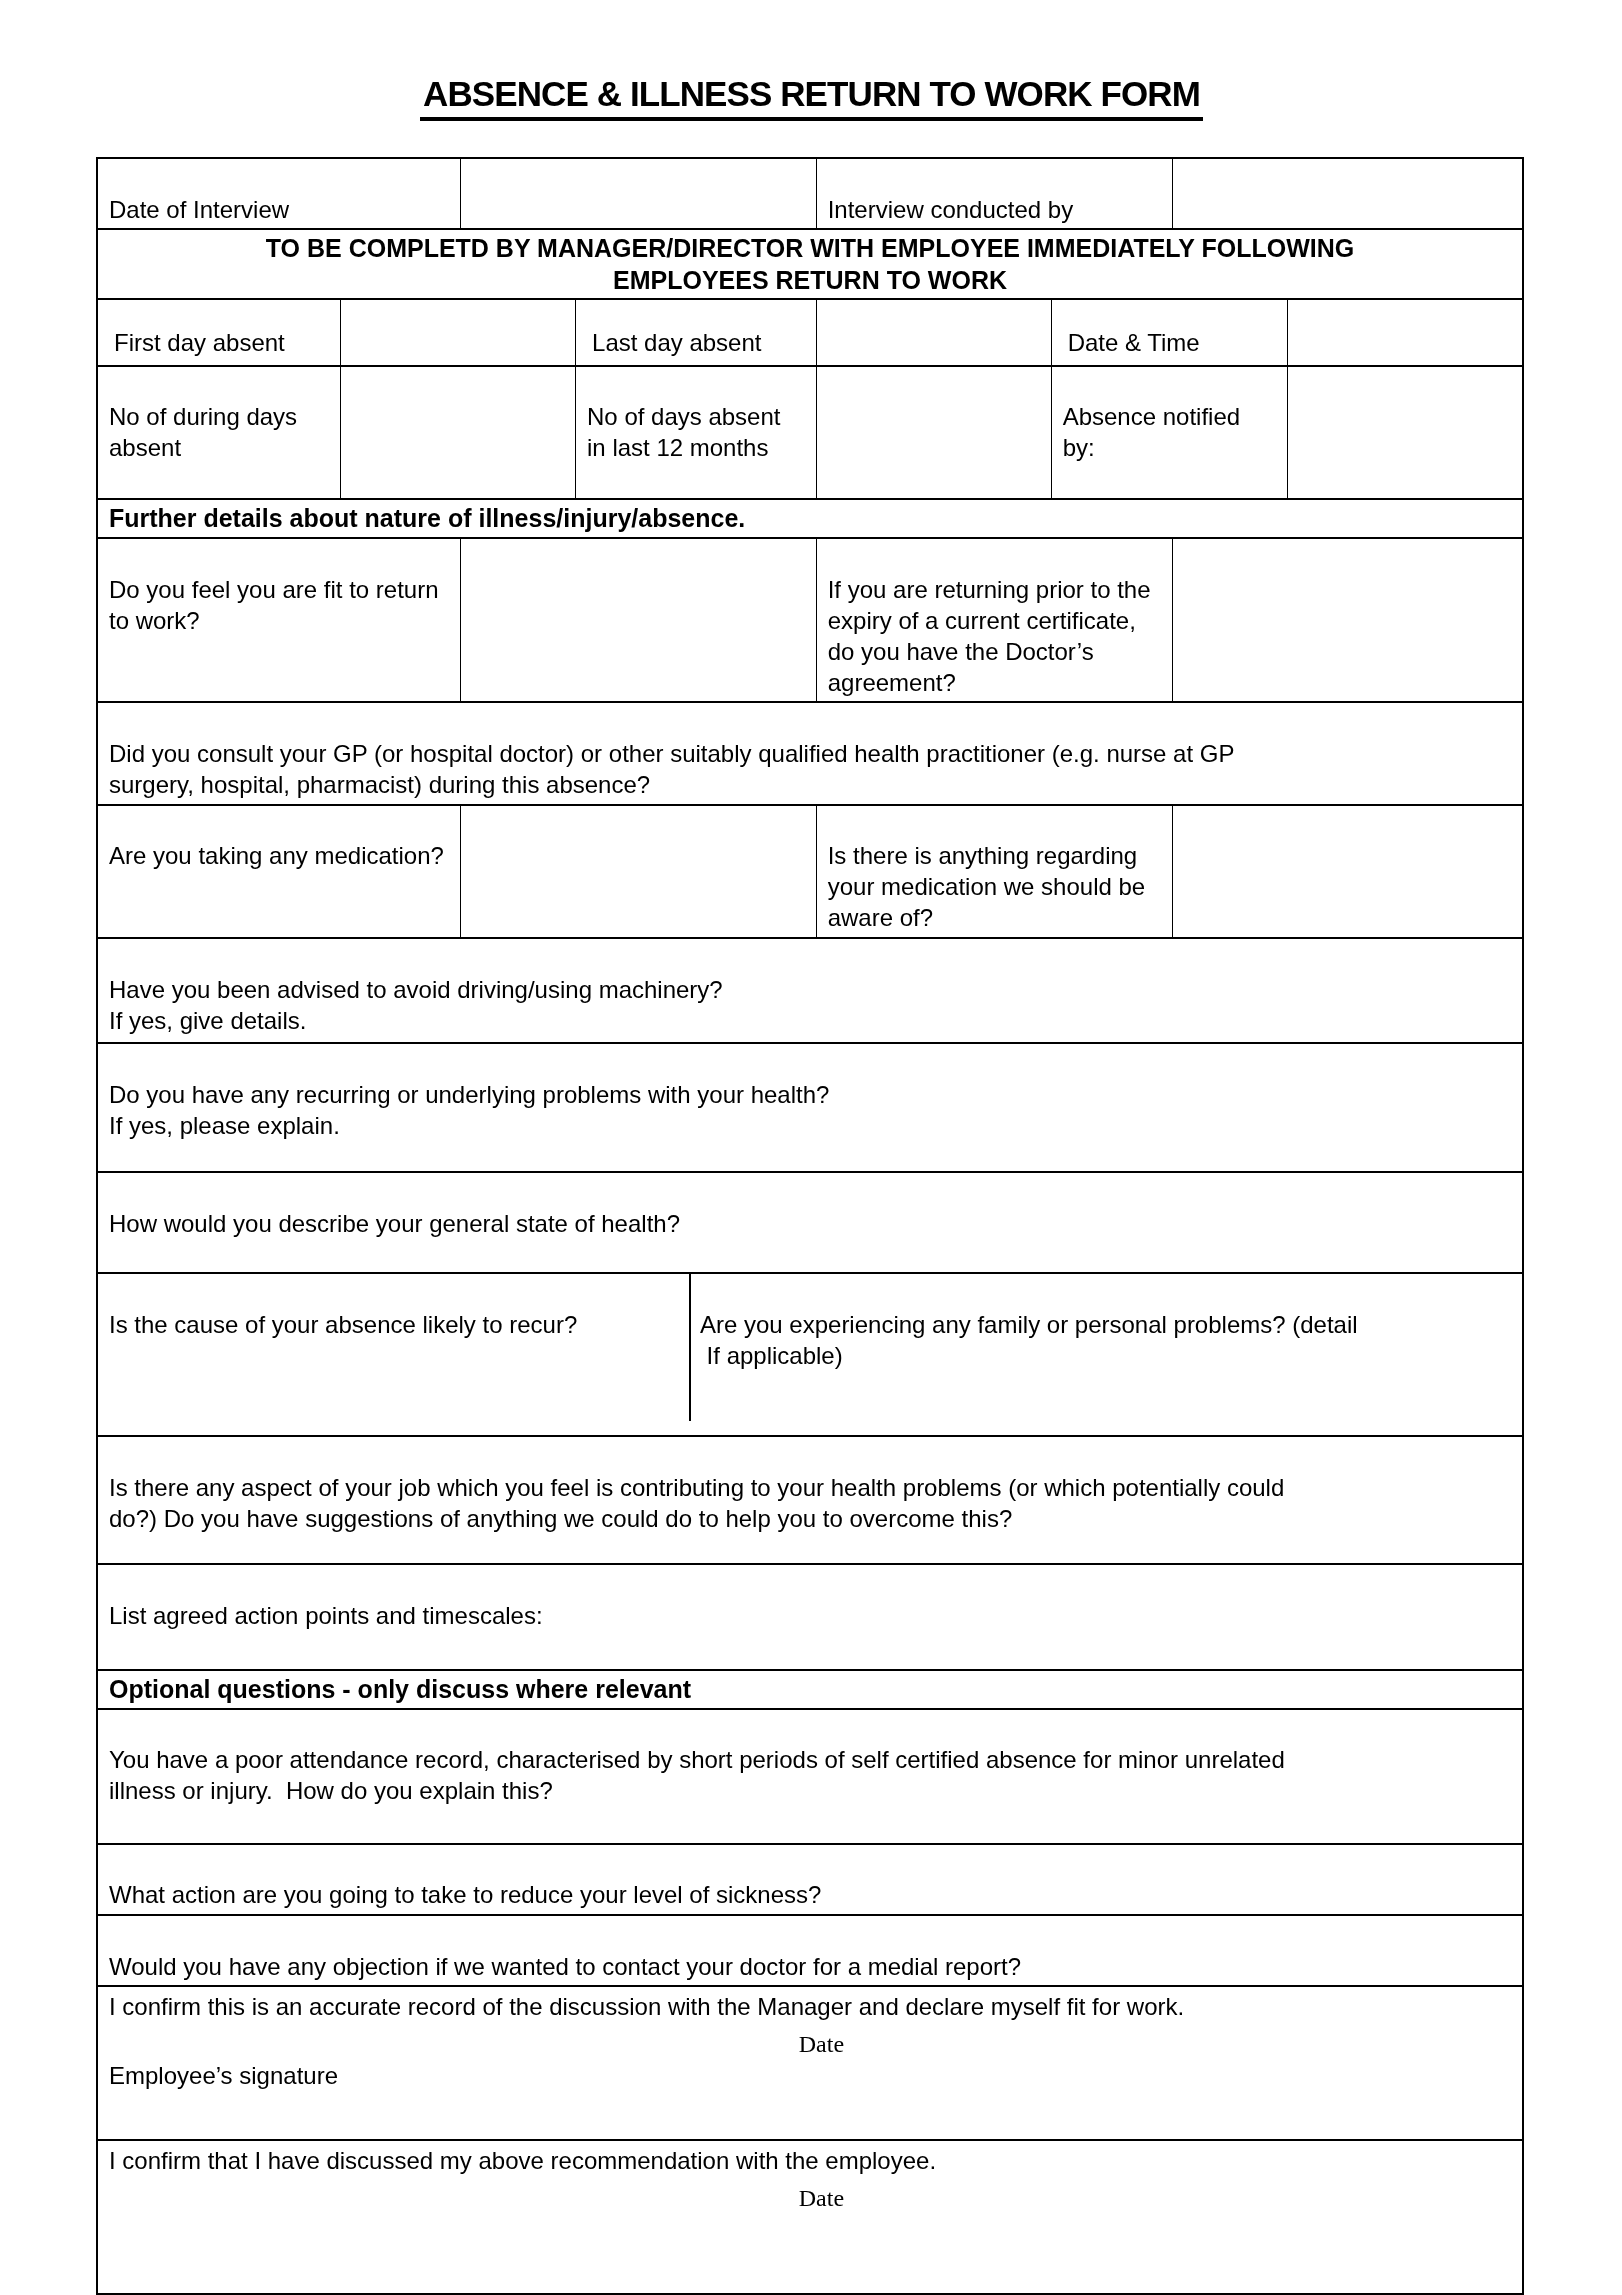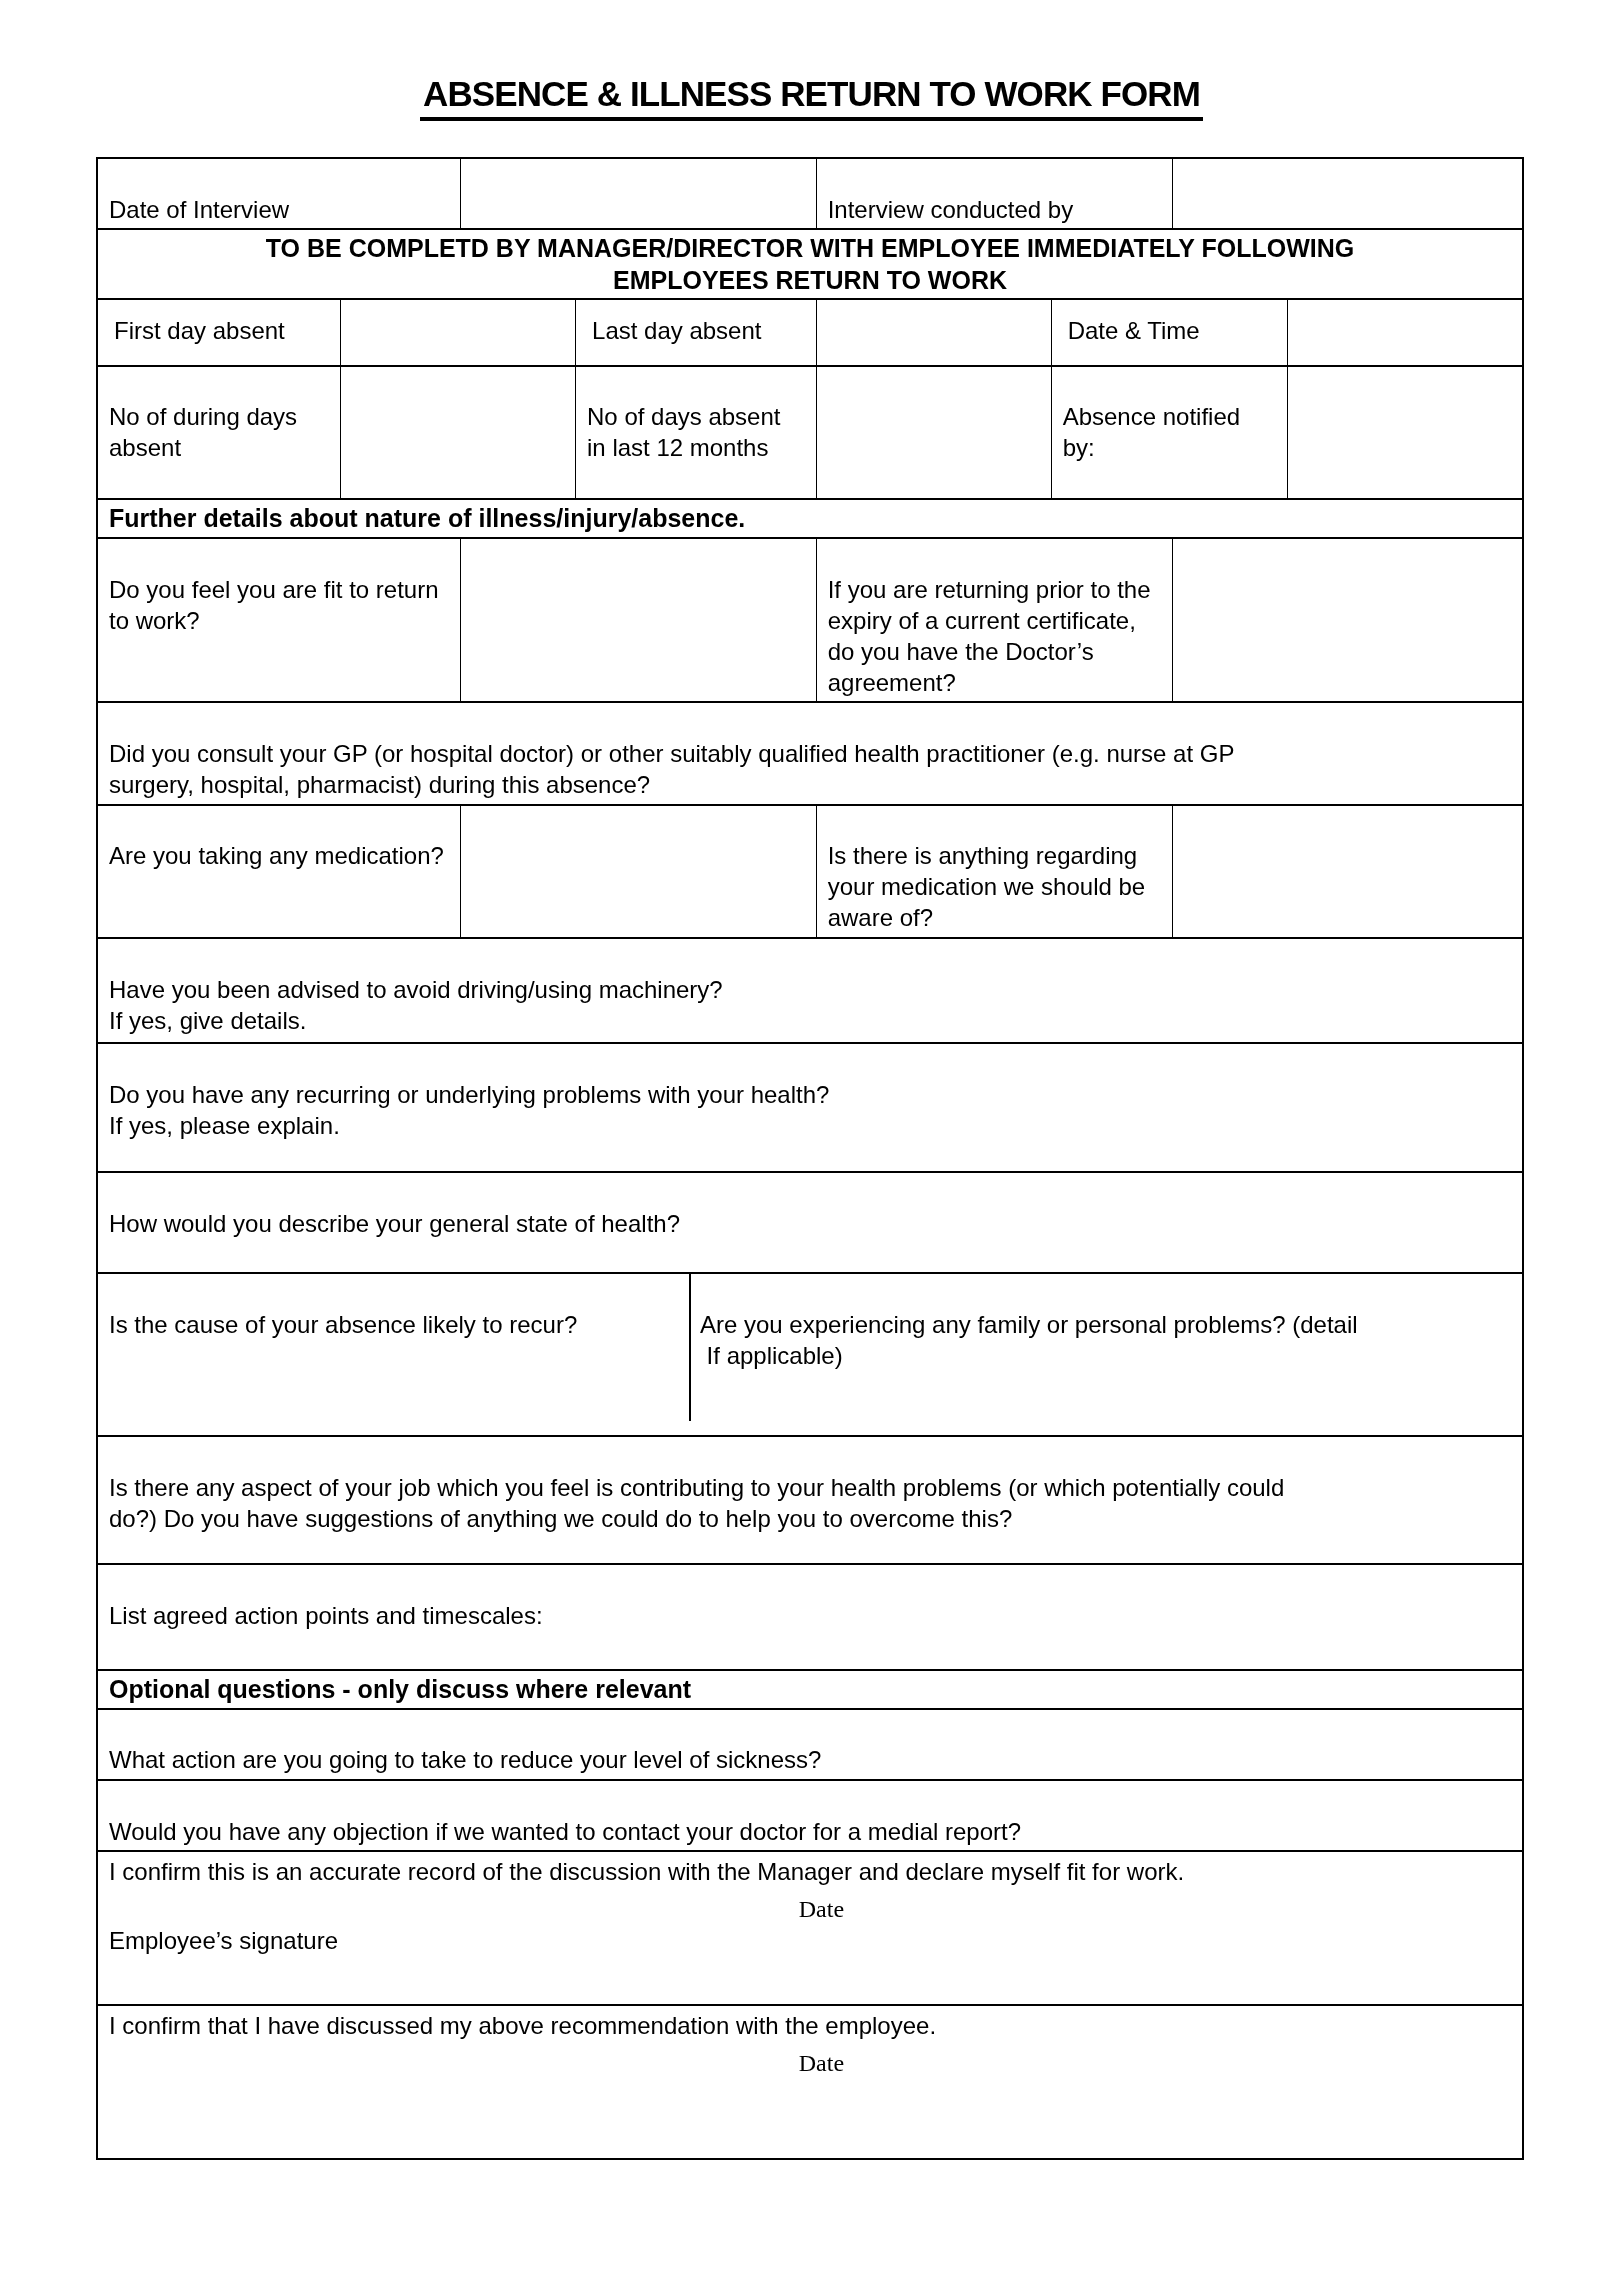--- a/index.html
+++ b/index.html
@@ -62,21 +62,21 @@
     line-height: 32px;
     padding: 1.8px 11px;
   }
   .section-cell {
     font-weight: 700;
     font-size: 25px;
     padding-top: 2.8px;
     padding-bottom: 2.8px;
   }
   .v-center .cell { display: flex; align-items: center; }
-  .v-bottom .cell { display: flex; align-items: center; padding-bottom: 7.3px; padding-left: 16px; }
+  .v-bottom .cell { display: flex; align-items: flex-end; padding-bottom: 7.3px; padding-left: 16px; }
   .split-row { position: relative; }
   .split-row .cell + .cell { border-left: none; }
   .split-divider {
     position: absolute;
     left: 41.5%;
     top: 0;
     width: 1.8px;
     height: 91%;
     background: #000;
   }
@@ -223,20 +223,26 @@
     <div class="row" style="min-height:106px">
       <div class="cell full">
         <span>List agreed action points and timescales:</span>
       </div>
     </div>
 
     <div class="row" style="min-height:36px">
       <div class="cell full section-cell">Optional questions - only discuss where relevant</div>
     </div>
 
+    <div class="row" style="min-height:135px">
+      <div class="cell full">
+        <span>You have a poor attendance record, characterised by short periods of self certified absence for minor unrelated
+illness or injury. &nbsp;How do you explain this?</span>
+      </div>
+    </div>
 
     <div class="row" style="min-height:62px">
       <div class="cell full">
         <span>What action are you going to take to reduce your level of sickness?</span>
       </div>
     </div>
 
     <div class="row" style="min-height:69px">
       <div class="cell full">
         <span>Would you have any objection if we wanted to contact your doctor for a medial report?</span>

